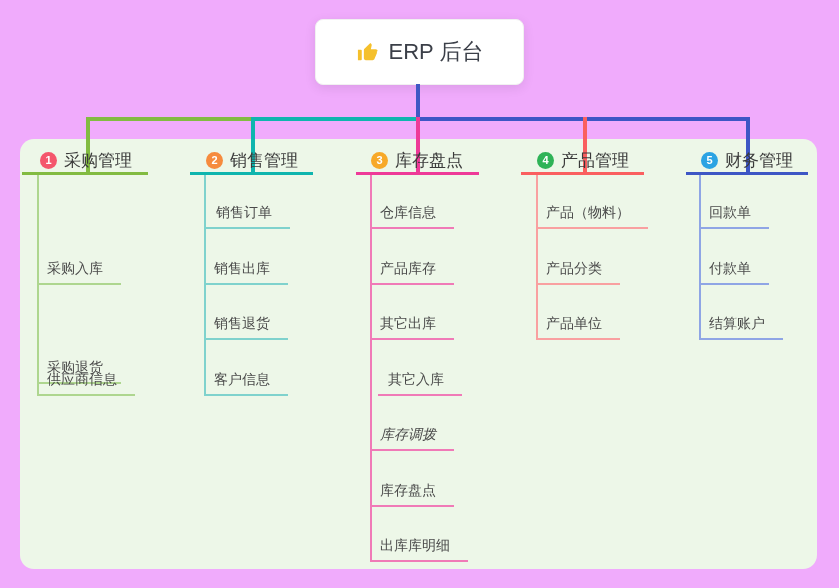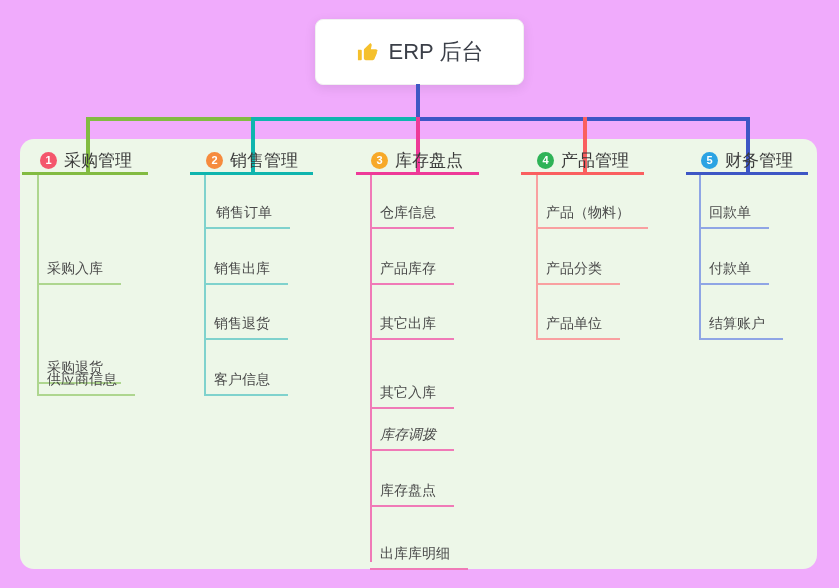--- a/index.html
+++ b/index.html
@@ -81,24 +81,24 @@
 
   <div class="branch-title" style="left:371px;">
     <span class="badge" style="background: rgb(247, 169, 40);">3</span>
     <span>库存盘点</span>
   </div>
   <div class="underline" style="left: 356px; width: 123px; background: rgb(238, 58, 152);"></div>
   <div class="spine line" style="left: 370px; top: 175px; height: 387px; background: rgb(240, 122, 183);"></div>
   <div class="child" style="left: 370px; top: 203px; border-bottom-color: rgb(240, 122, 183);">仓库信息</div>
   <div class="child" style="left: 370px; top: 259px; border-bottom-color: rgb(240, 122, 183);">产品库存</div>
   <div class="child" style="left: 370px; top: 314px; border-bottom-color: rgb(240, 122, 183);">其它出库</div>
-  <div class="child" style="left: 370px; top: 370px; border-bottom-color: rgb(240, 122, 183); margin-top: 13px;">其它入库</div>
+  <div class="child" style="left: 378px; top: 370px; border-bottom-color: rgb(240, 122, 183);">其它入库</div>
   <div class="child" style="left: 370px; top: 425px; border-bottom-color: rgb(240, 122, 183); font-style: italic;">库存调拨</div>
   <div class="child" style="left: 370px; top: 481px; border-bottom-color: rgb(240, 122, 183);">库存盘点</div>
-  <div class="child" style="left: 370px; top: 536px; border-bottom-color: rgb(240, 122, 183); margin-top: 8px;">出库库明细</div>
+  <div class="child" style="left: 370px; top: 536px; border-bottom-color: rgb(240, 122, 183);">出库库明细</div>
 
   <div class="branch-title" style="left:537px;">
     <span class="badge" style="background: rgb(47, 179, 87);">4</span>
     <span>产品管理</span>
   </div>
   <div class="underline" style="left: 521px; width: 123px; background: rgb(250, 95, 95);"></div>
   <div class="spine line" style="left: 536px; top: 175px; height: 165px; background: rgb(249, 160, 160);"></div>
   <div class="child" style="left: 536px; top: 203px; border-bottom-color: rgb(249, 160, 160);">产品（物料）</div>
   <div class="child" style="left: 536px; top: 259px; border-bottom-color: rgb(249, 160, 160);">产品分类</div>
   <div class="child" style="left: 536px; top: 314px; border-bottom-color: rgb(249, 160, 160);">产品单位</div>

